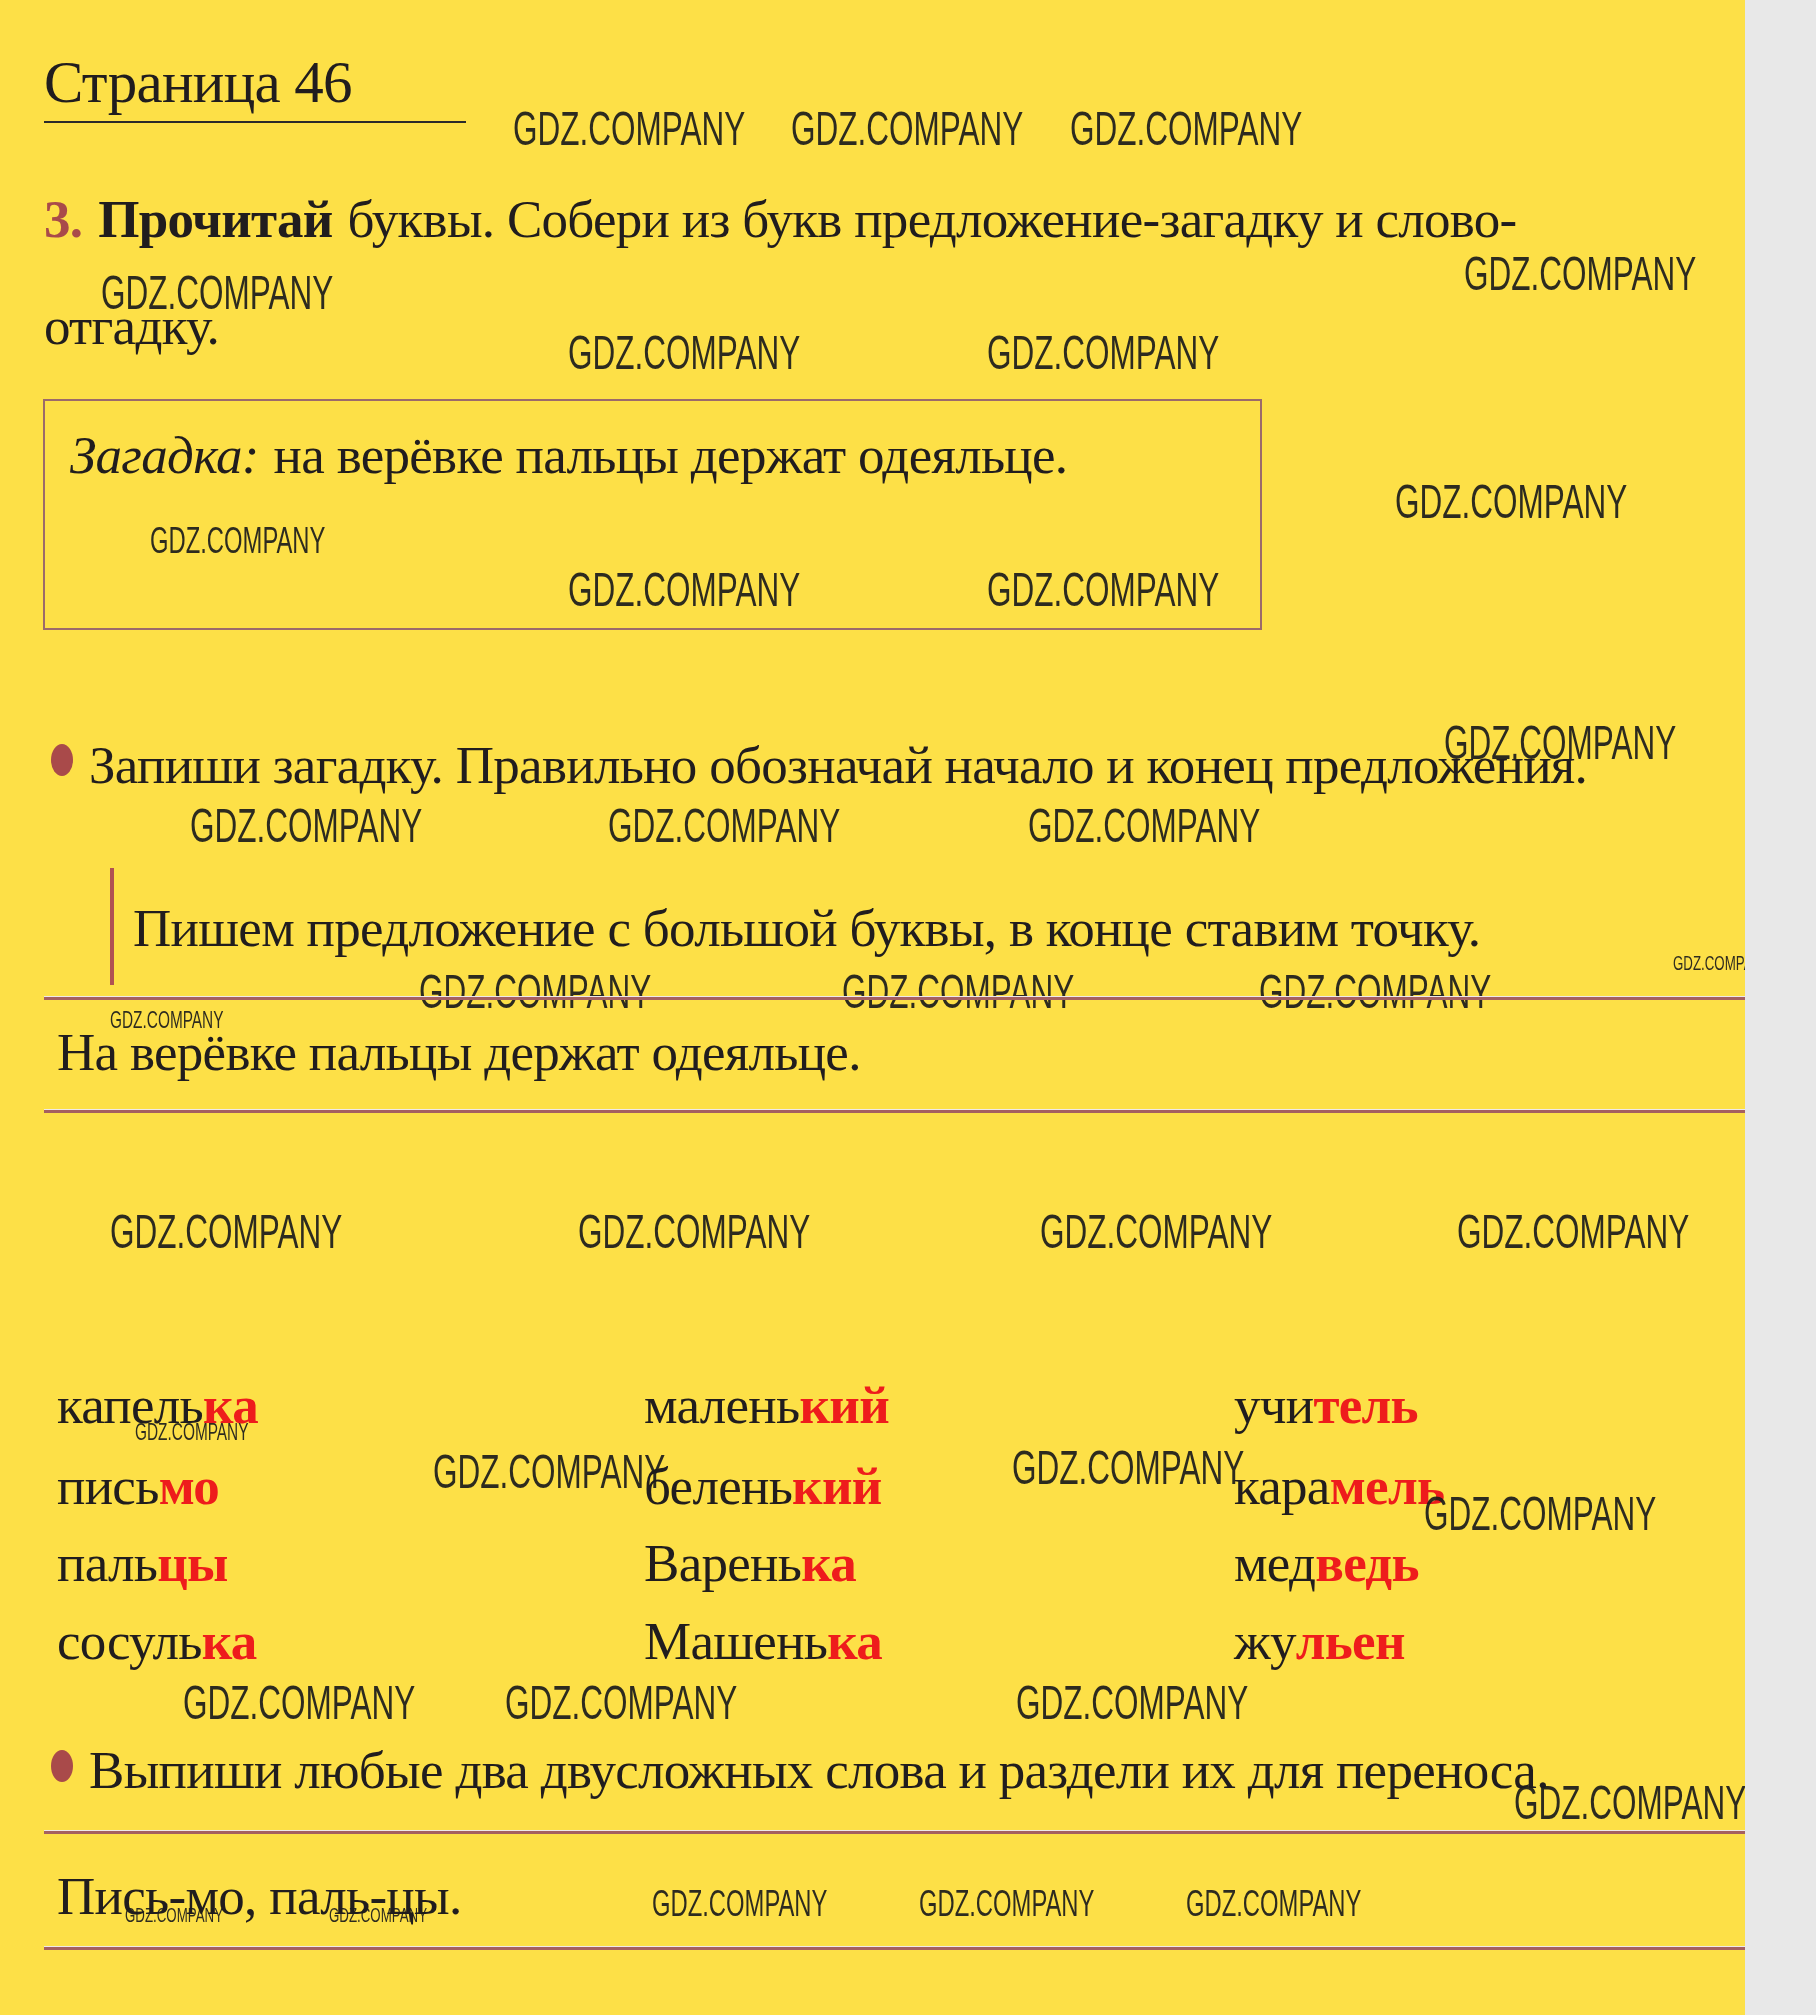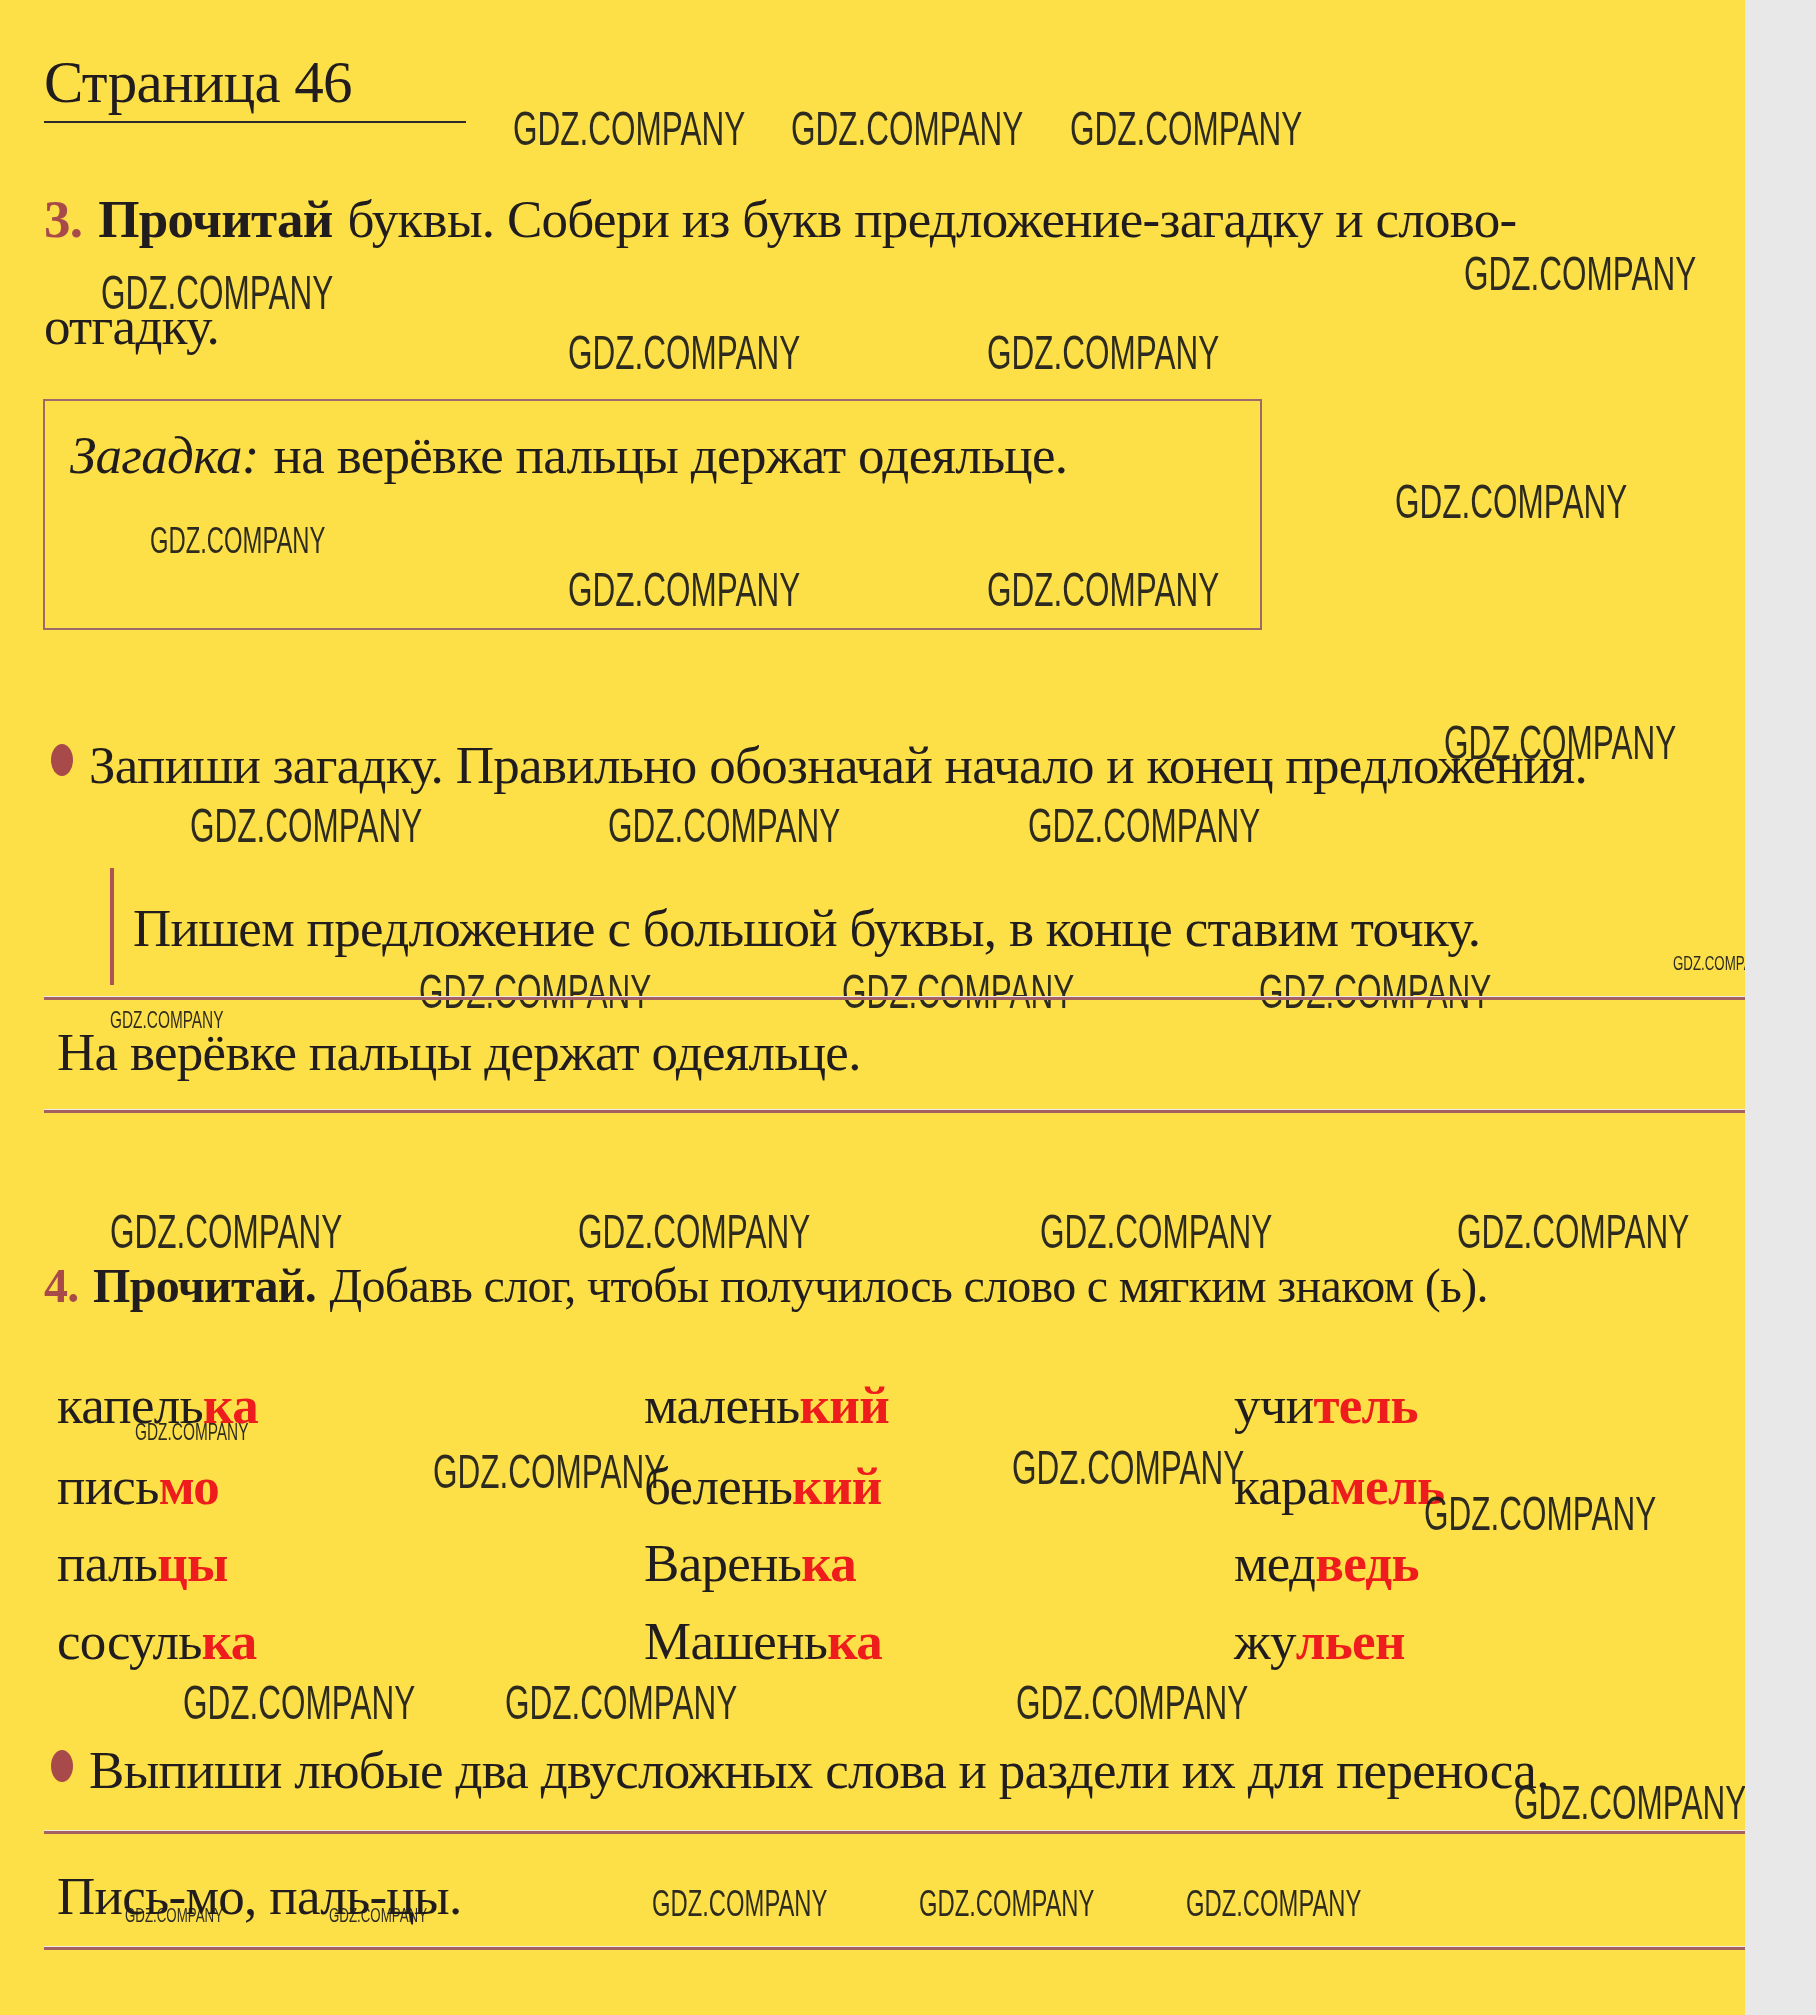--- a/index.html
+++ b/index.html
@@ -107,21 +107,20 @@
   <div class="rule" style="left:44px;top:996px;width:1732px;"></div>
   <span class="wm wm-sm" style="left:110px;top:1006px;">GDZ.COMPANY</span>
   <div class="t" style="left:57px;top:1022px;">На верёвке пальцы держат одеяльце.</div>
   <div class="rule" style="left:44px;top:1109px;width:1732px;"></div>
 
   <span class="wm wm-lg" style="left:110px;top:1204px;">GDZ.COMPANY</span>
   <span class="wm wm-lg" style="left:578px;top:1204px;">GDZ.COMPANY</span>
   <span class="wm wm-lg" style="left:1040px;top:1204px;">GDZ.COMPANY</span>
   <span class="wm wm-lg" style="left:1457px;top:1204px;">GDZ.COMPANY</span>
 
-  <div class="t sz66" style="left:44px;top:1258px;"><span class="num">4.</span><span class="lead">Прочитай.</span><span class="gap">Добавь слог, чтобы получилось слово с мягким знаком (ь).</span></div>
 
   <div class="word" style="left:57px;top:1375px;"><span>капель</span><span class="added">ка</span></div>
   <div class="word" style="left:57px;top:1456px;"><span>пись</span><span class="added">мо</span></div>
   <div class="word" style="left:57px;top:1533px;"><span>паль</span><span class="added">цы</span></div>
   <div class="word" style="left:57px;top:1611px;"><span>сосуль</span><span class="added">ка</span></div>
 
   <div class="word" style="left:644px;top:1375px;"><span>малень</span><span class="added">кий</span></div>
   <div class="word" style="left:644px;top:1456px;"><span>белень</span><span class="added">кий</span></div>
   <div class="word" style="left:644px;top:1533px;"><span>Варень</span><span class="added">ка</span></div>
   <div class="word" style="left:644px;top:1611px;"><span>Машень</span><span class="added">ка</span></div>

